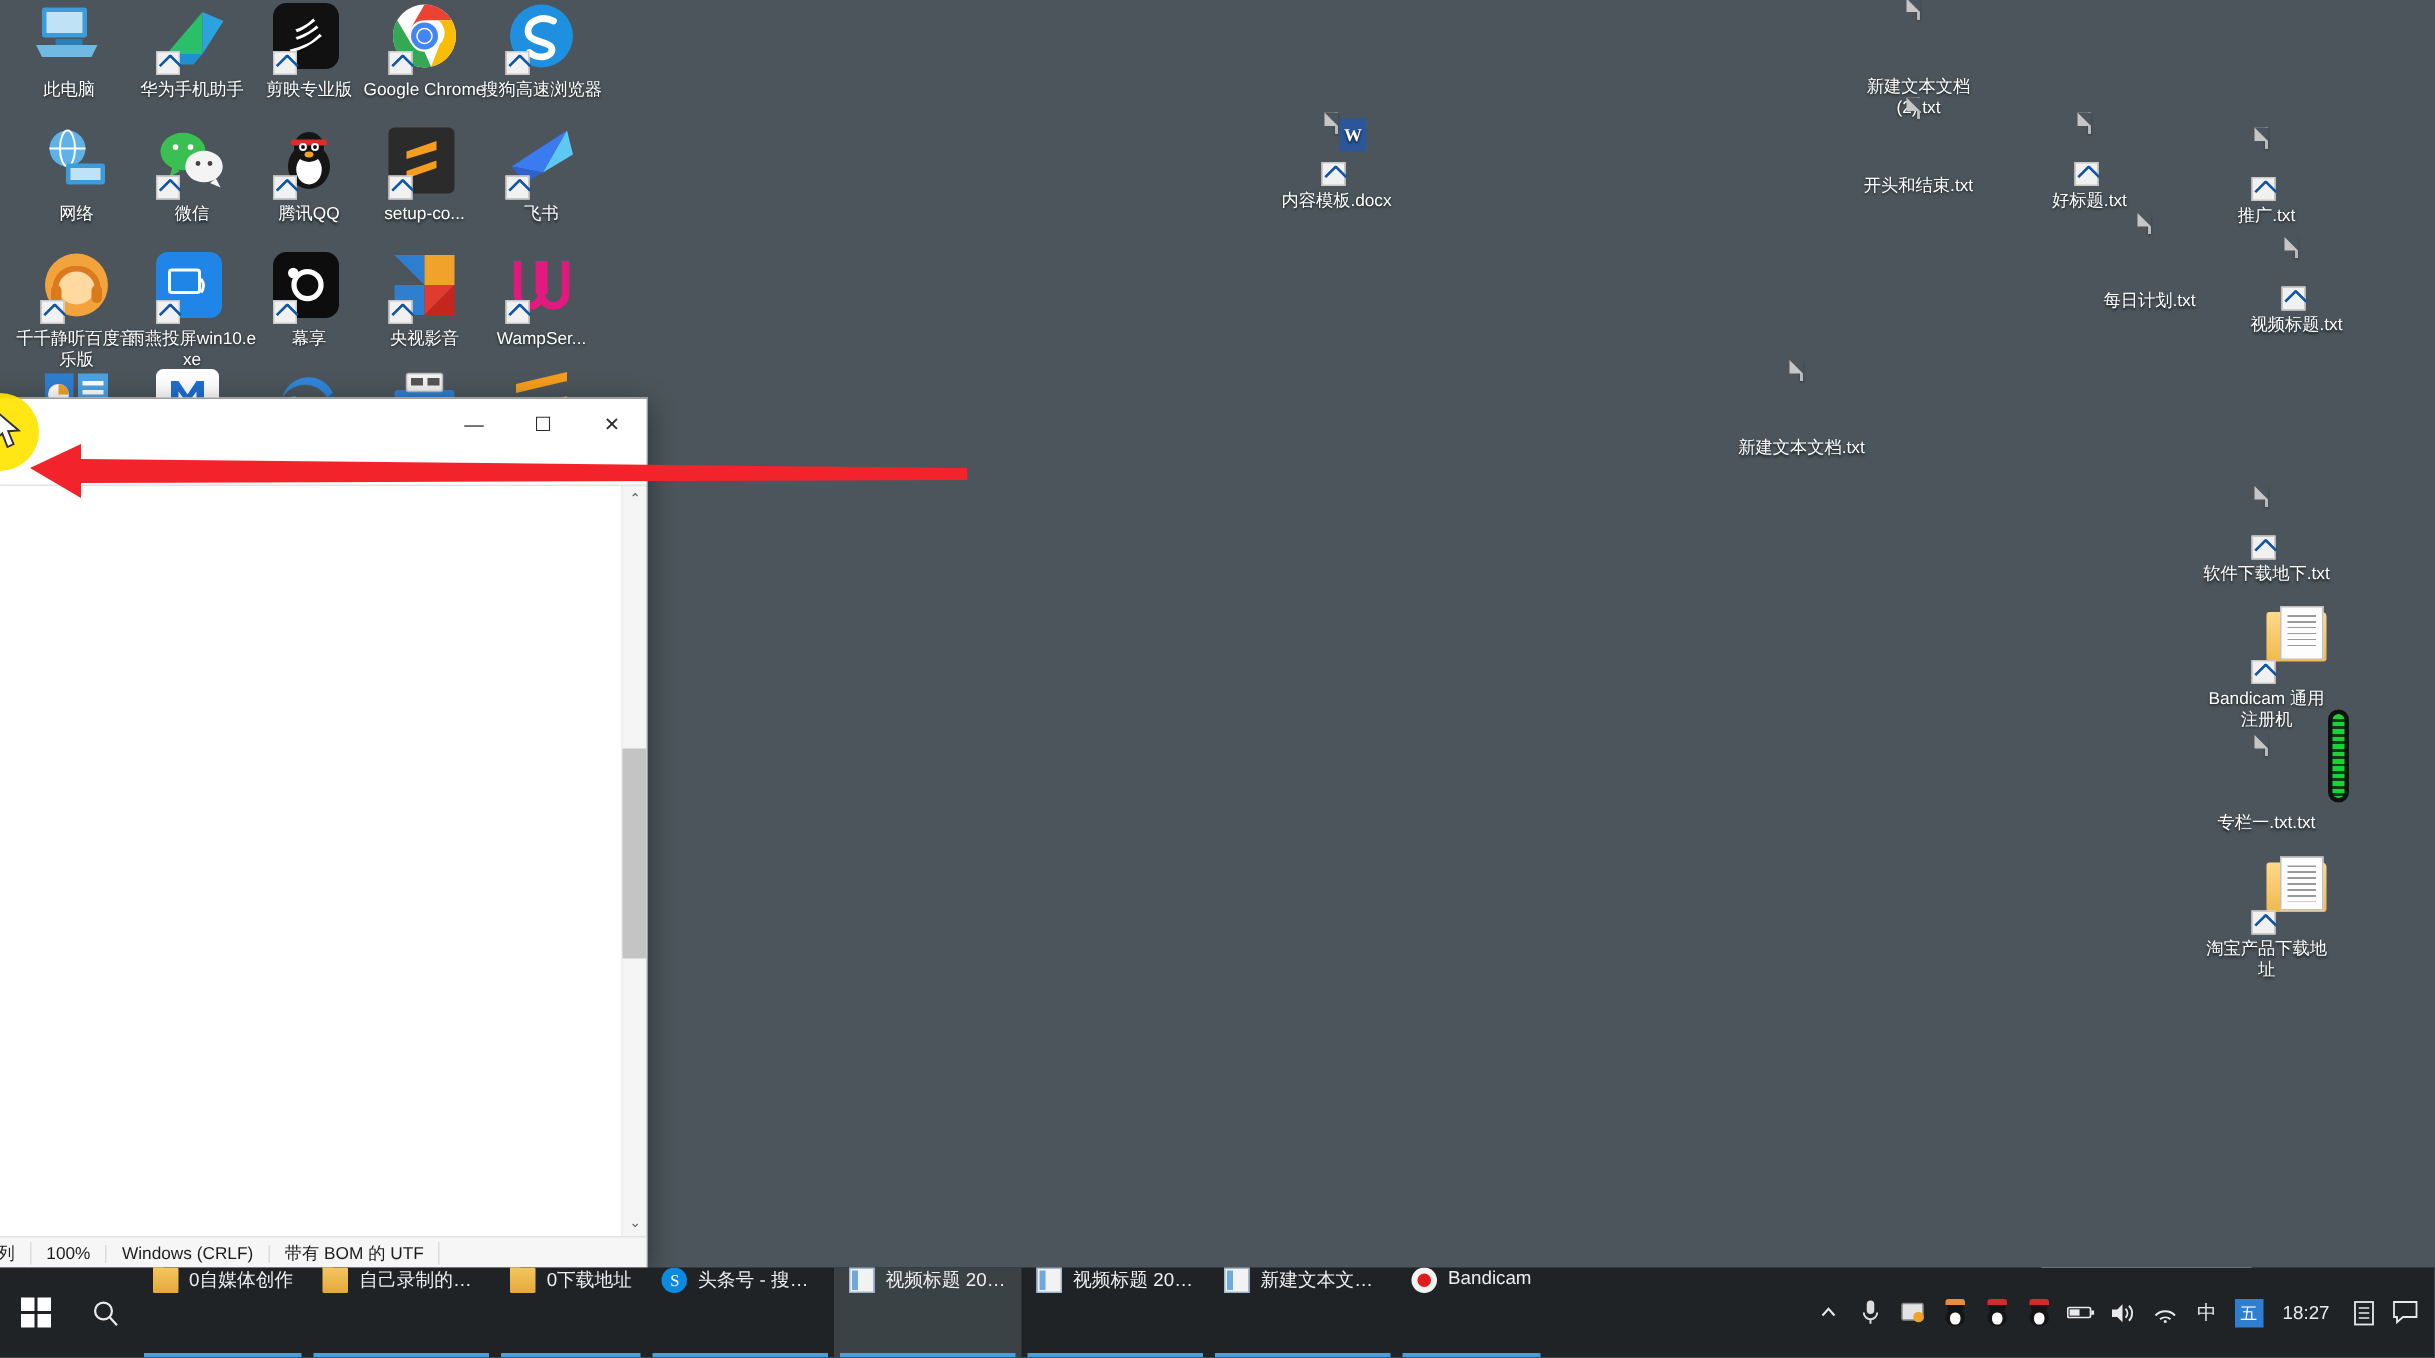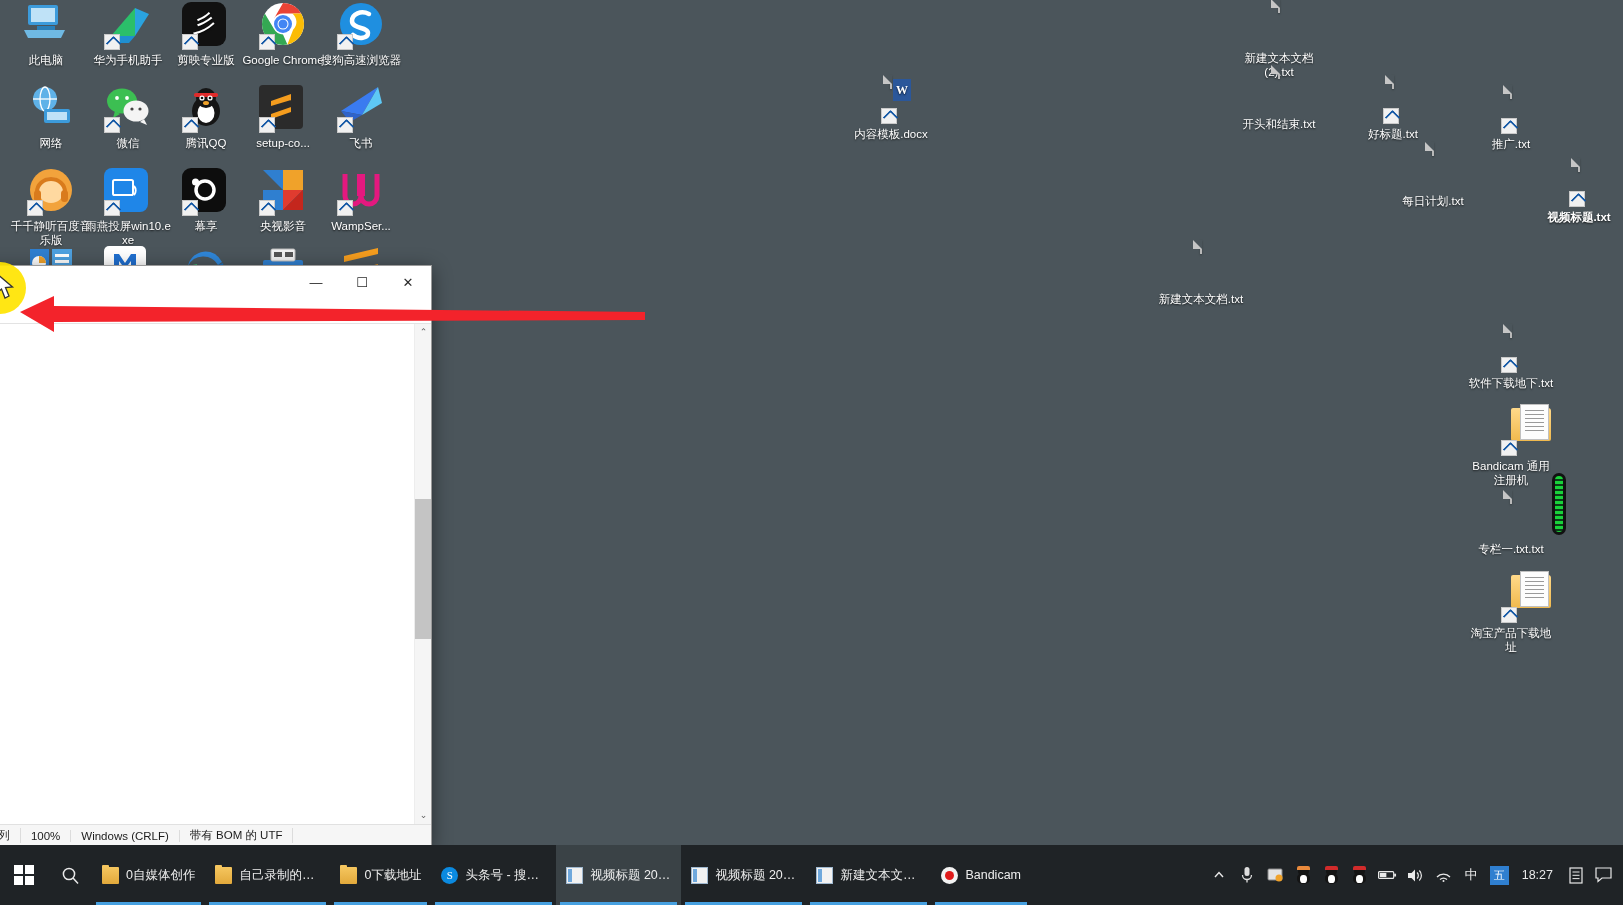--- a/index.html
+++ b/index.html
@@ -224,21 +224,21 @@
   #start .win{
     width:20px; height:20px;
     display:grid; grid-template-columns:9px 9px; grid-template-rows:9px 9px; gap:2px;
   }
   #start .win i{ background:#ffffff; display:block; }
   #search-btn{
     width:44px; display:flex; align-items:center; justify-content:center;
   }
   .tb-items{ display:flex; align-items:stretch; flex:0 0 auto; }
   .tb-item{
-    display:flex; align-items:center; gap:7px;
+    display:flex; gap:7px;
     padding:0 10px; max-width:125px;
     position:relative; cursor:default;
     font-size:12.5px; color:#eeeeee;
     white-space:nowrap; overflow:hidden;
   }
   .tb-item .t{ overflow:hidden; text-overflow:ellipsis; }
   .tb-item.active{ background:#3a4246; }
   .tb-item.running:after{
     content:""; position:absolute; left:4px; right:4px; bottom:0; height:3px;
     background:#46a0e0;
@@ -493,21 +493,21 @@
         <span class="lbl">好标题.txt</span>
       </div>
       <div class="icon" style="left: 1468px; top: 86px;">
         <span class="glyph"><span class="doc"><span class="lines"></span></span><span class="shortcut" style="left: 14px;"></span></span>
         <span class="lbl">推广.txt</span>
       </div>
       <div class="icon" style="left: 1390px; top: 143px;">
         <span class="glyph"><span class="doc"><span class="lines"></span></span></span>
         <span class="lbl">每日计划.txt</span>
       </div>
-      <div class="icon" style="left: 1536px; top: 159px; font-weight: bold;">
+      <div class="icon" style="left: 1488px; top: 159px;">
         <span class="glyph"><span class="doc"><span class="lines"></span></span><span class="shortcut" style="left: 14px;"></span></span>
         <span class="lbl">视频标题.txt</span>
       </div>
       <div class="icon" style="left: 1158px; top: 241px;">
         <span class="glyph"><span class="doc"><span class="lines"></span></span></span>
         <span class="lbl">新建文本文档.txt</span>
       </div>
       <div class="icon" style="left: 1468px; top: 325px;">
         <span class="glyph"><span class="doc"><span class="lines"></span></span><span class="shortcut" style="left: 14px;"></span></span>
         <span class="lbl">软件下载地下.txt</span>

